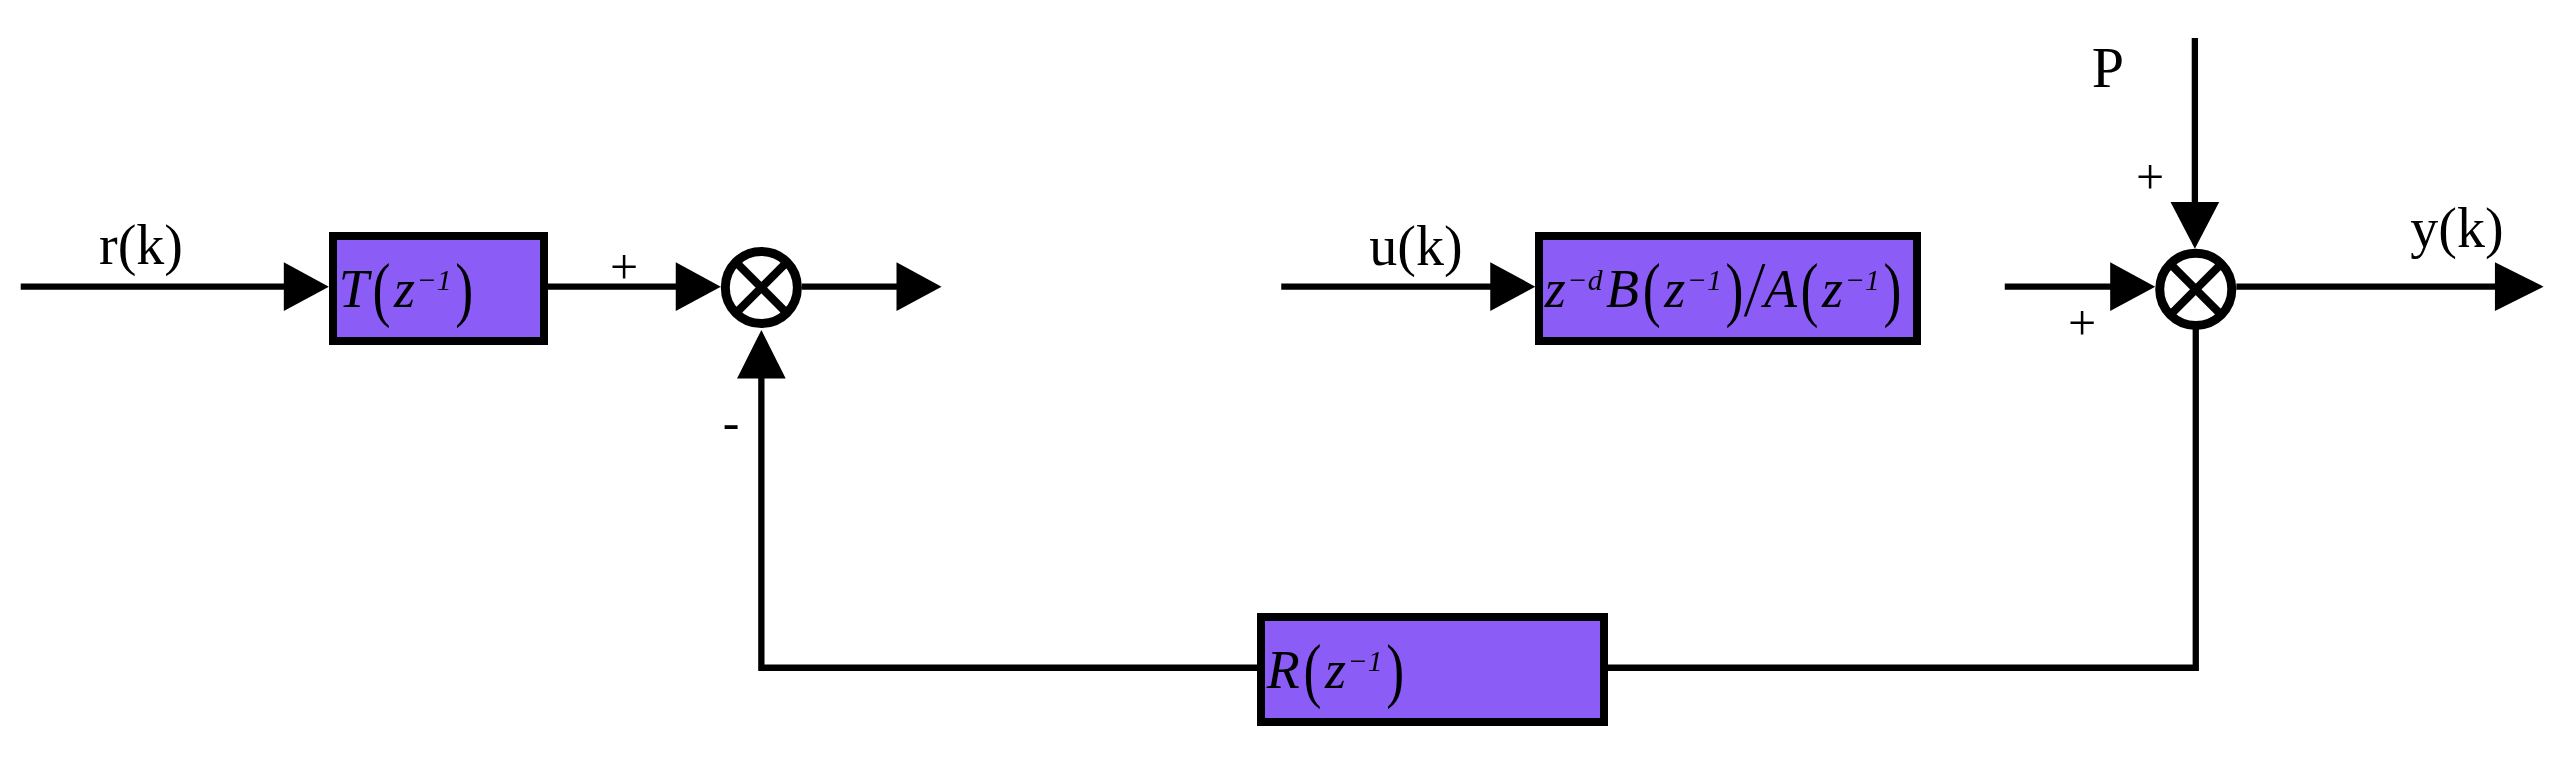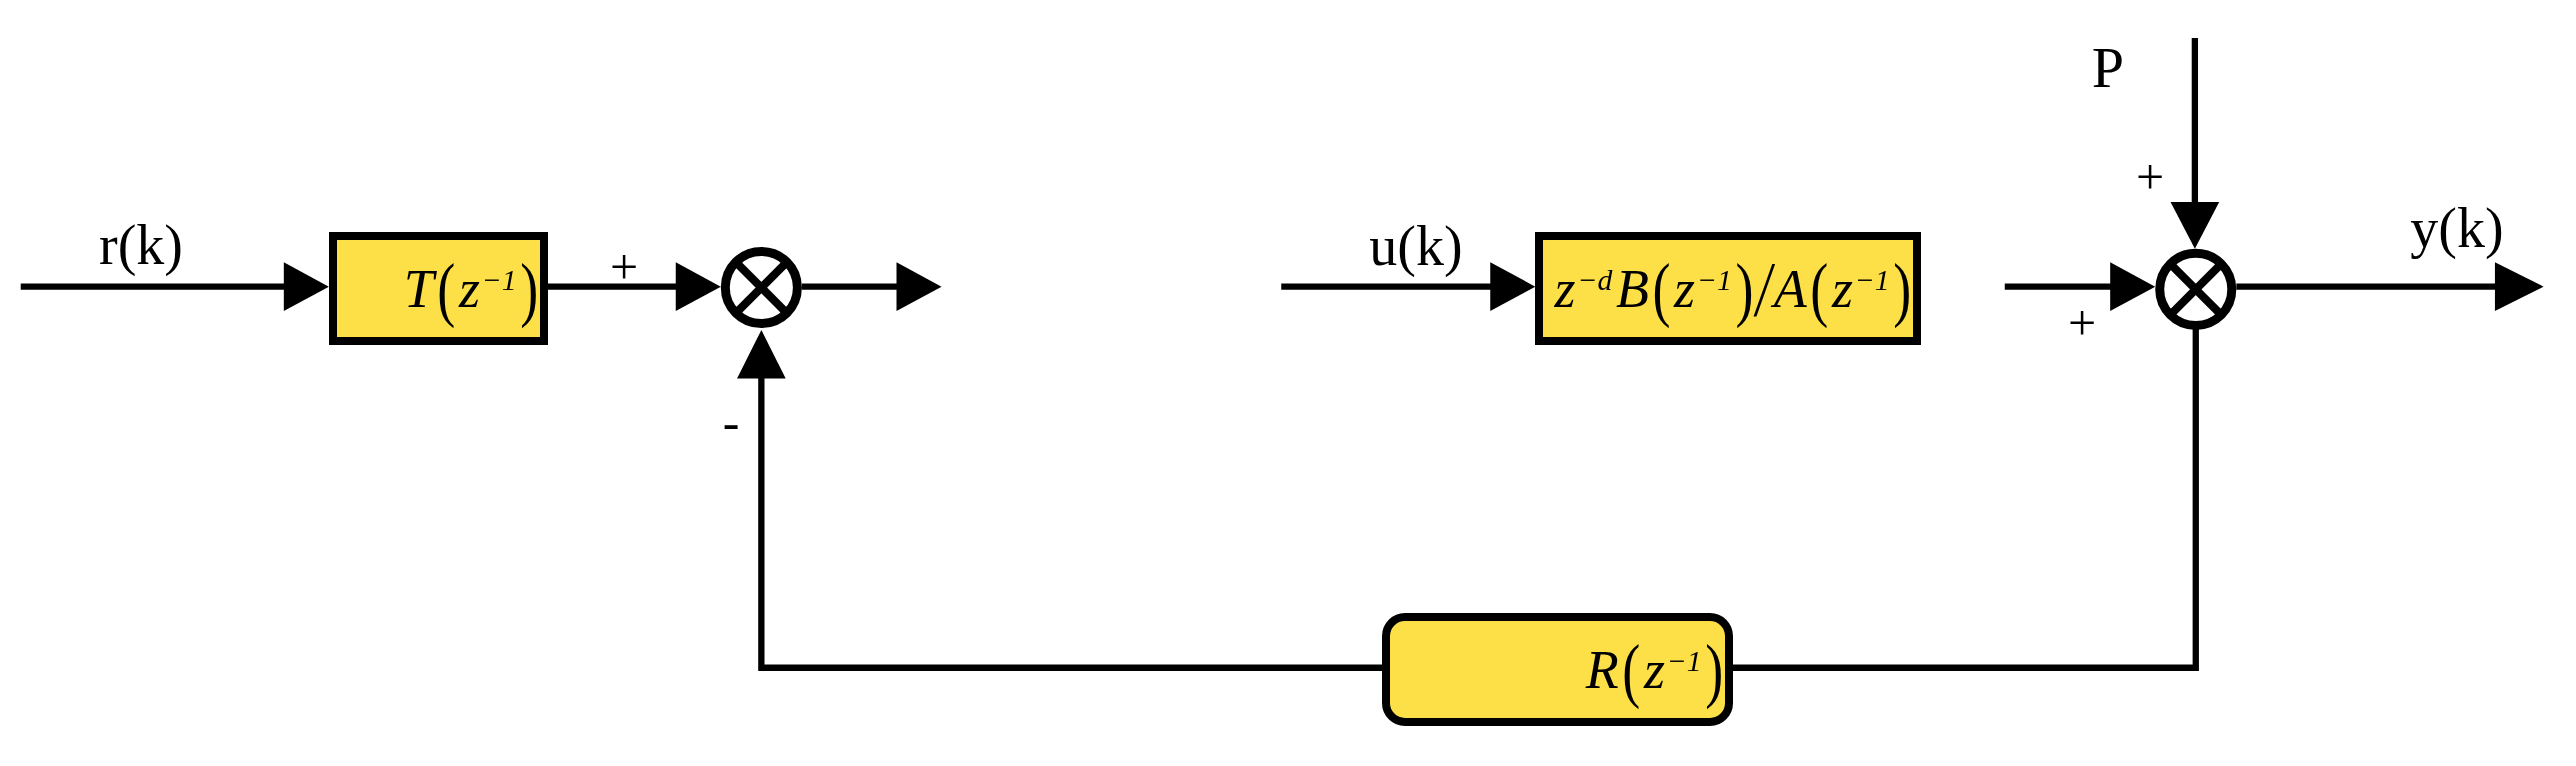--- a/index.html
+++ b/index.html
@@ -15,29 +15,29 @@
   }
   .wires {
     position: absolute;
     left: 0; top: 0;
     width: 2576px; height: 767px;
   }
   .block {
     position: absolute;
     box-sizing: border-box;
     border: 8px solid #000;
-    background: #fde047;
+    background: #8b5cf6;
     display: flex;
     align-items: center;
-    justify-content: flex-end;
+    justify-content: flex-start;
   }
   .block--t       { left: 329px;  top: 232px; width: 219px; height: 113px; }
   .block--s       { left: 942px; top: 232px; width: 340px; height: 113px; }
   .block--plant   { left: 1535px; top: 232px; width: 386px; height: 113px; }
-  .block--r       { left: 1382px; top: 613px; width: 351px; height: 113px; border-radius: 23px; }
+  .block--r       { left: 1257px; top: 613px; width: 351px; height: 113px; }
   .block-label {
     font-size: 54px;
     white-space: nowrap;
     line-height: 1;
   }
   .seg-var   { font-style: italic; padding: 0 1.8px; }
   .seg-paren { display: inline-block; transform: scaleY(1.35); font-style: normal; padding: 0 1.8px; }
   .seg-slash { display: inline-block; transform: scaleY(1.45); font-style: italic; padding: 0 0.9px; }
   sup.seg-sup { font-style: italic; font-size: 0.55em; vertical-align: 0.55em; line-height: 0; padding-right: 1.8px; }
   .lbl {

